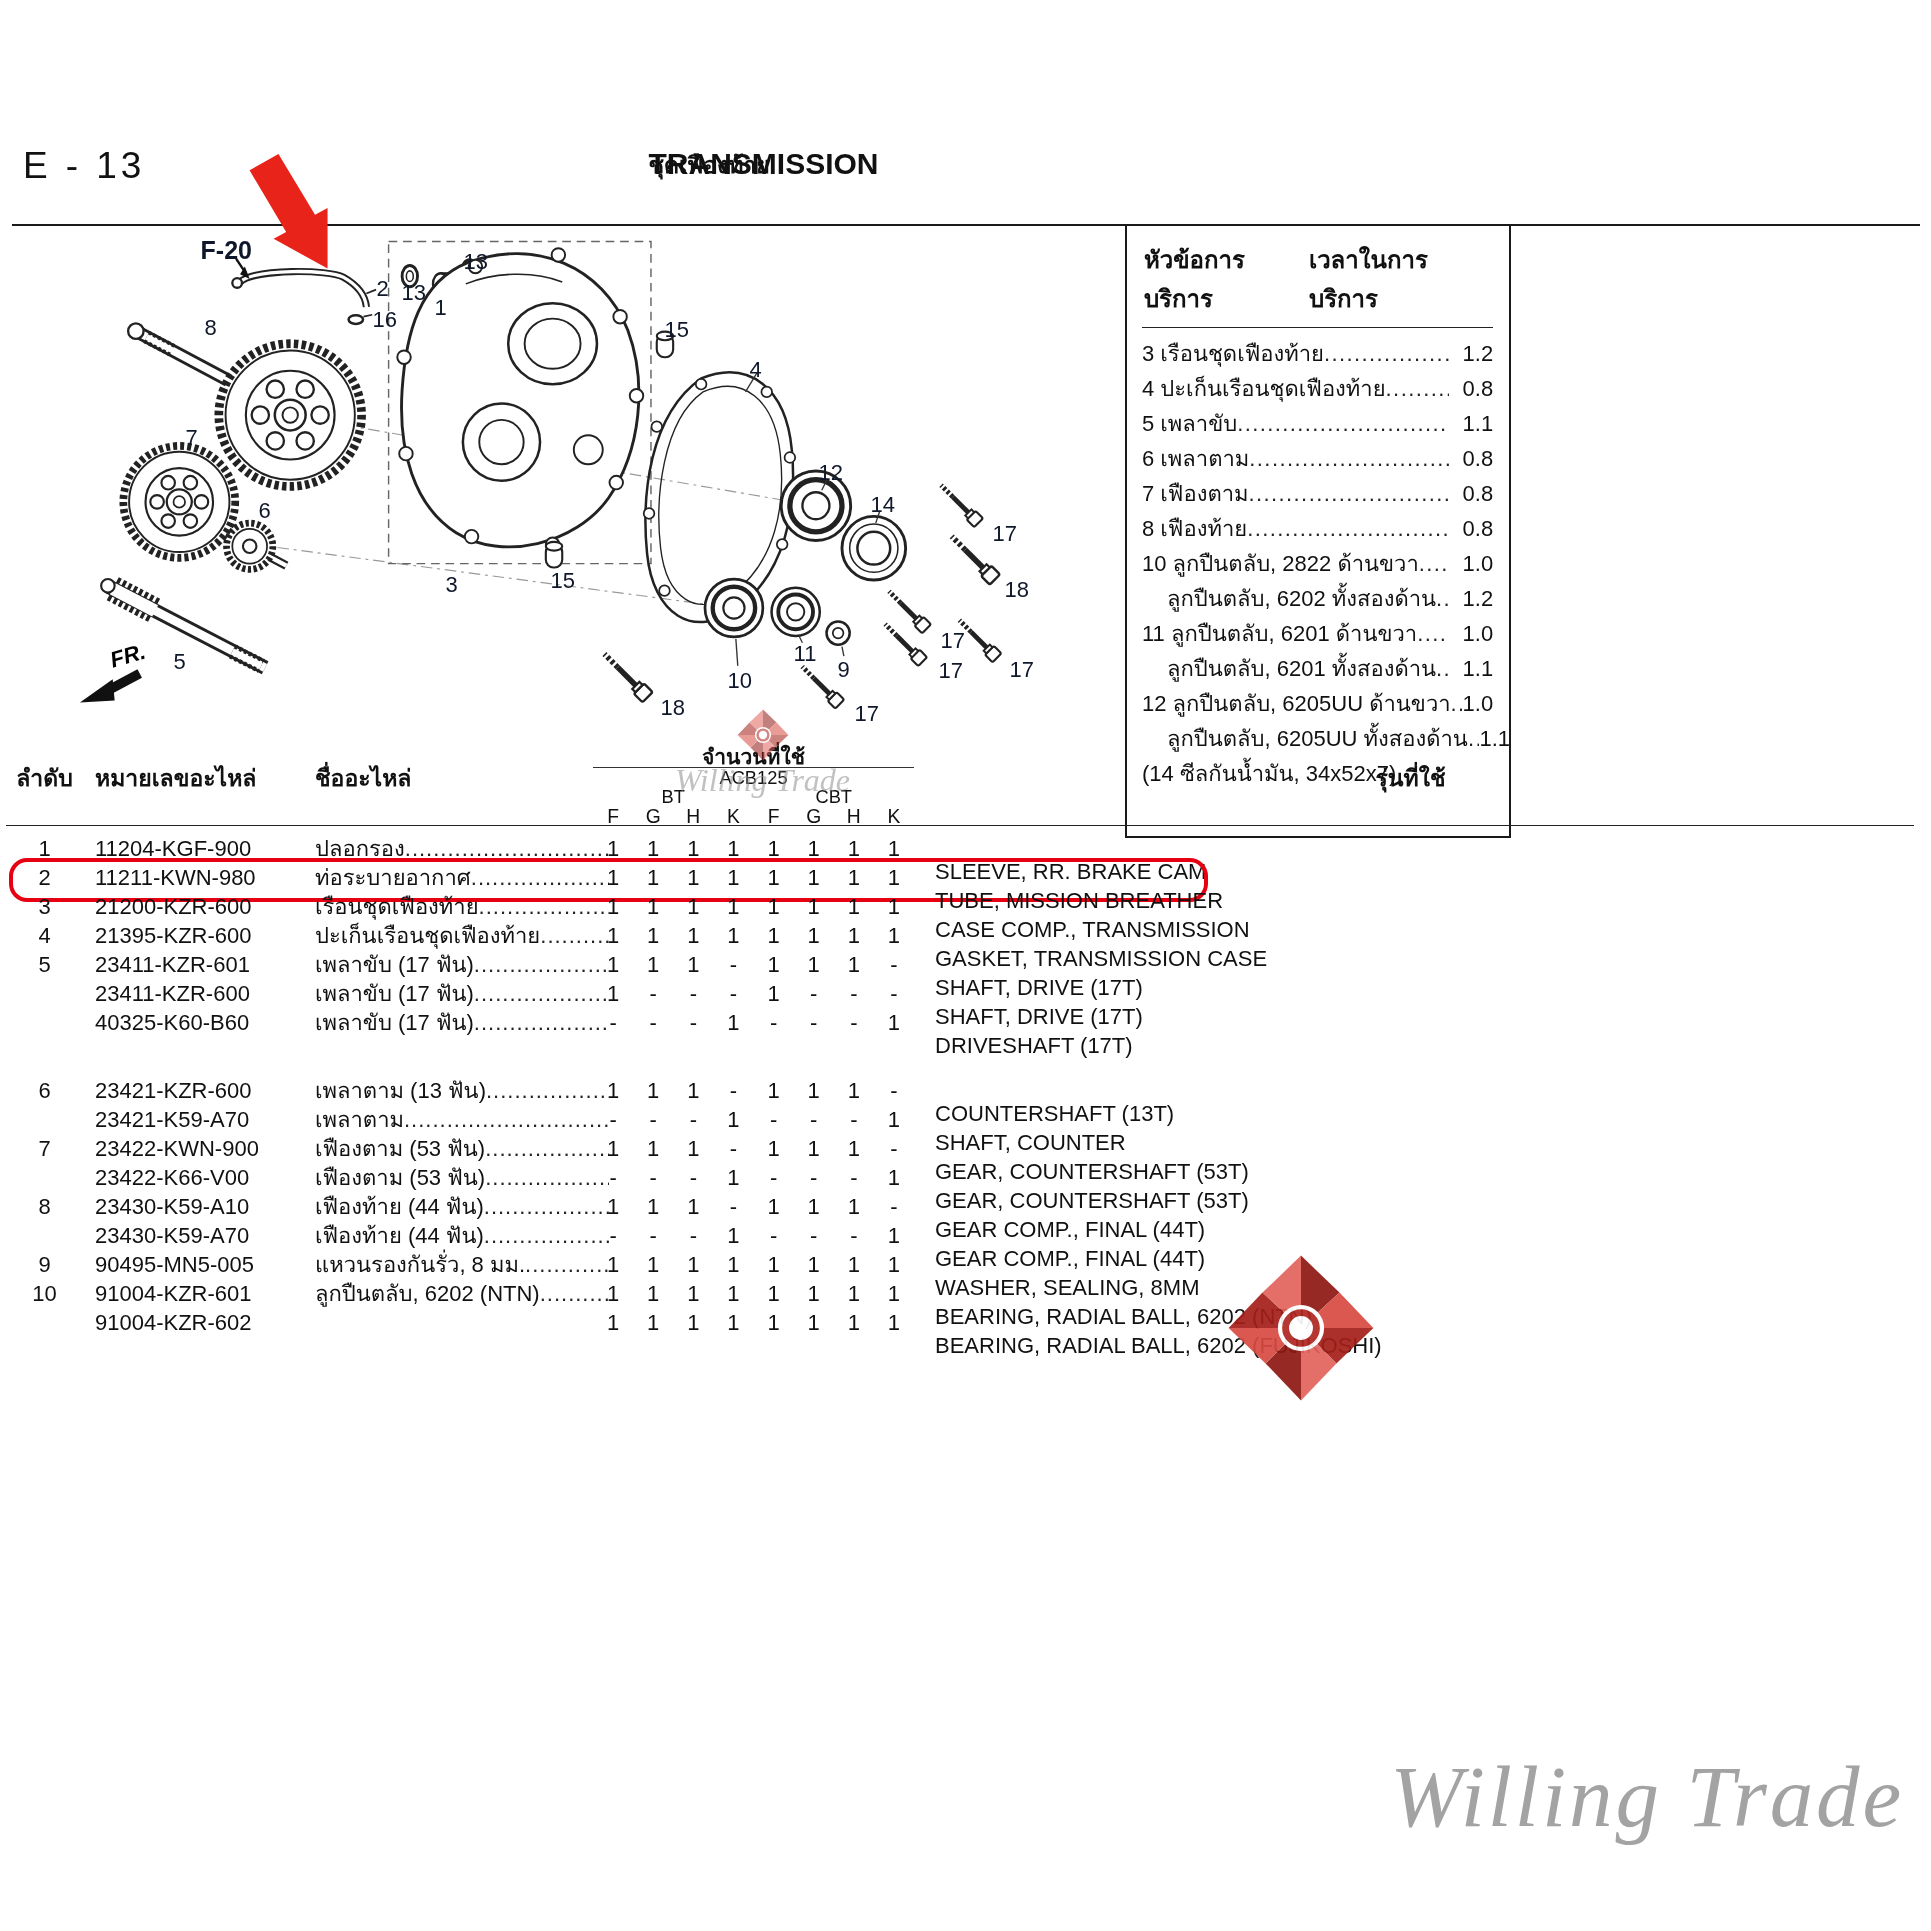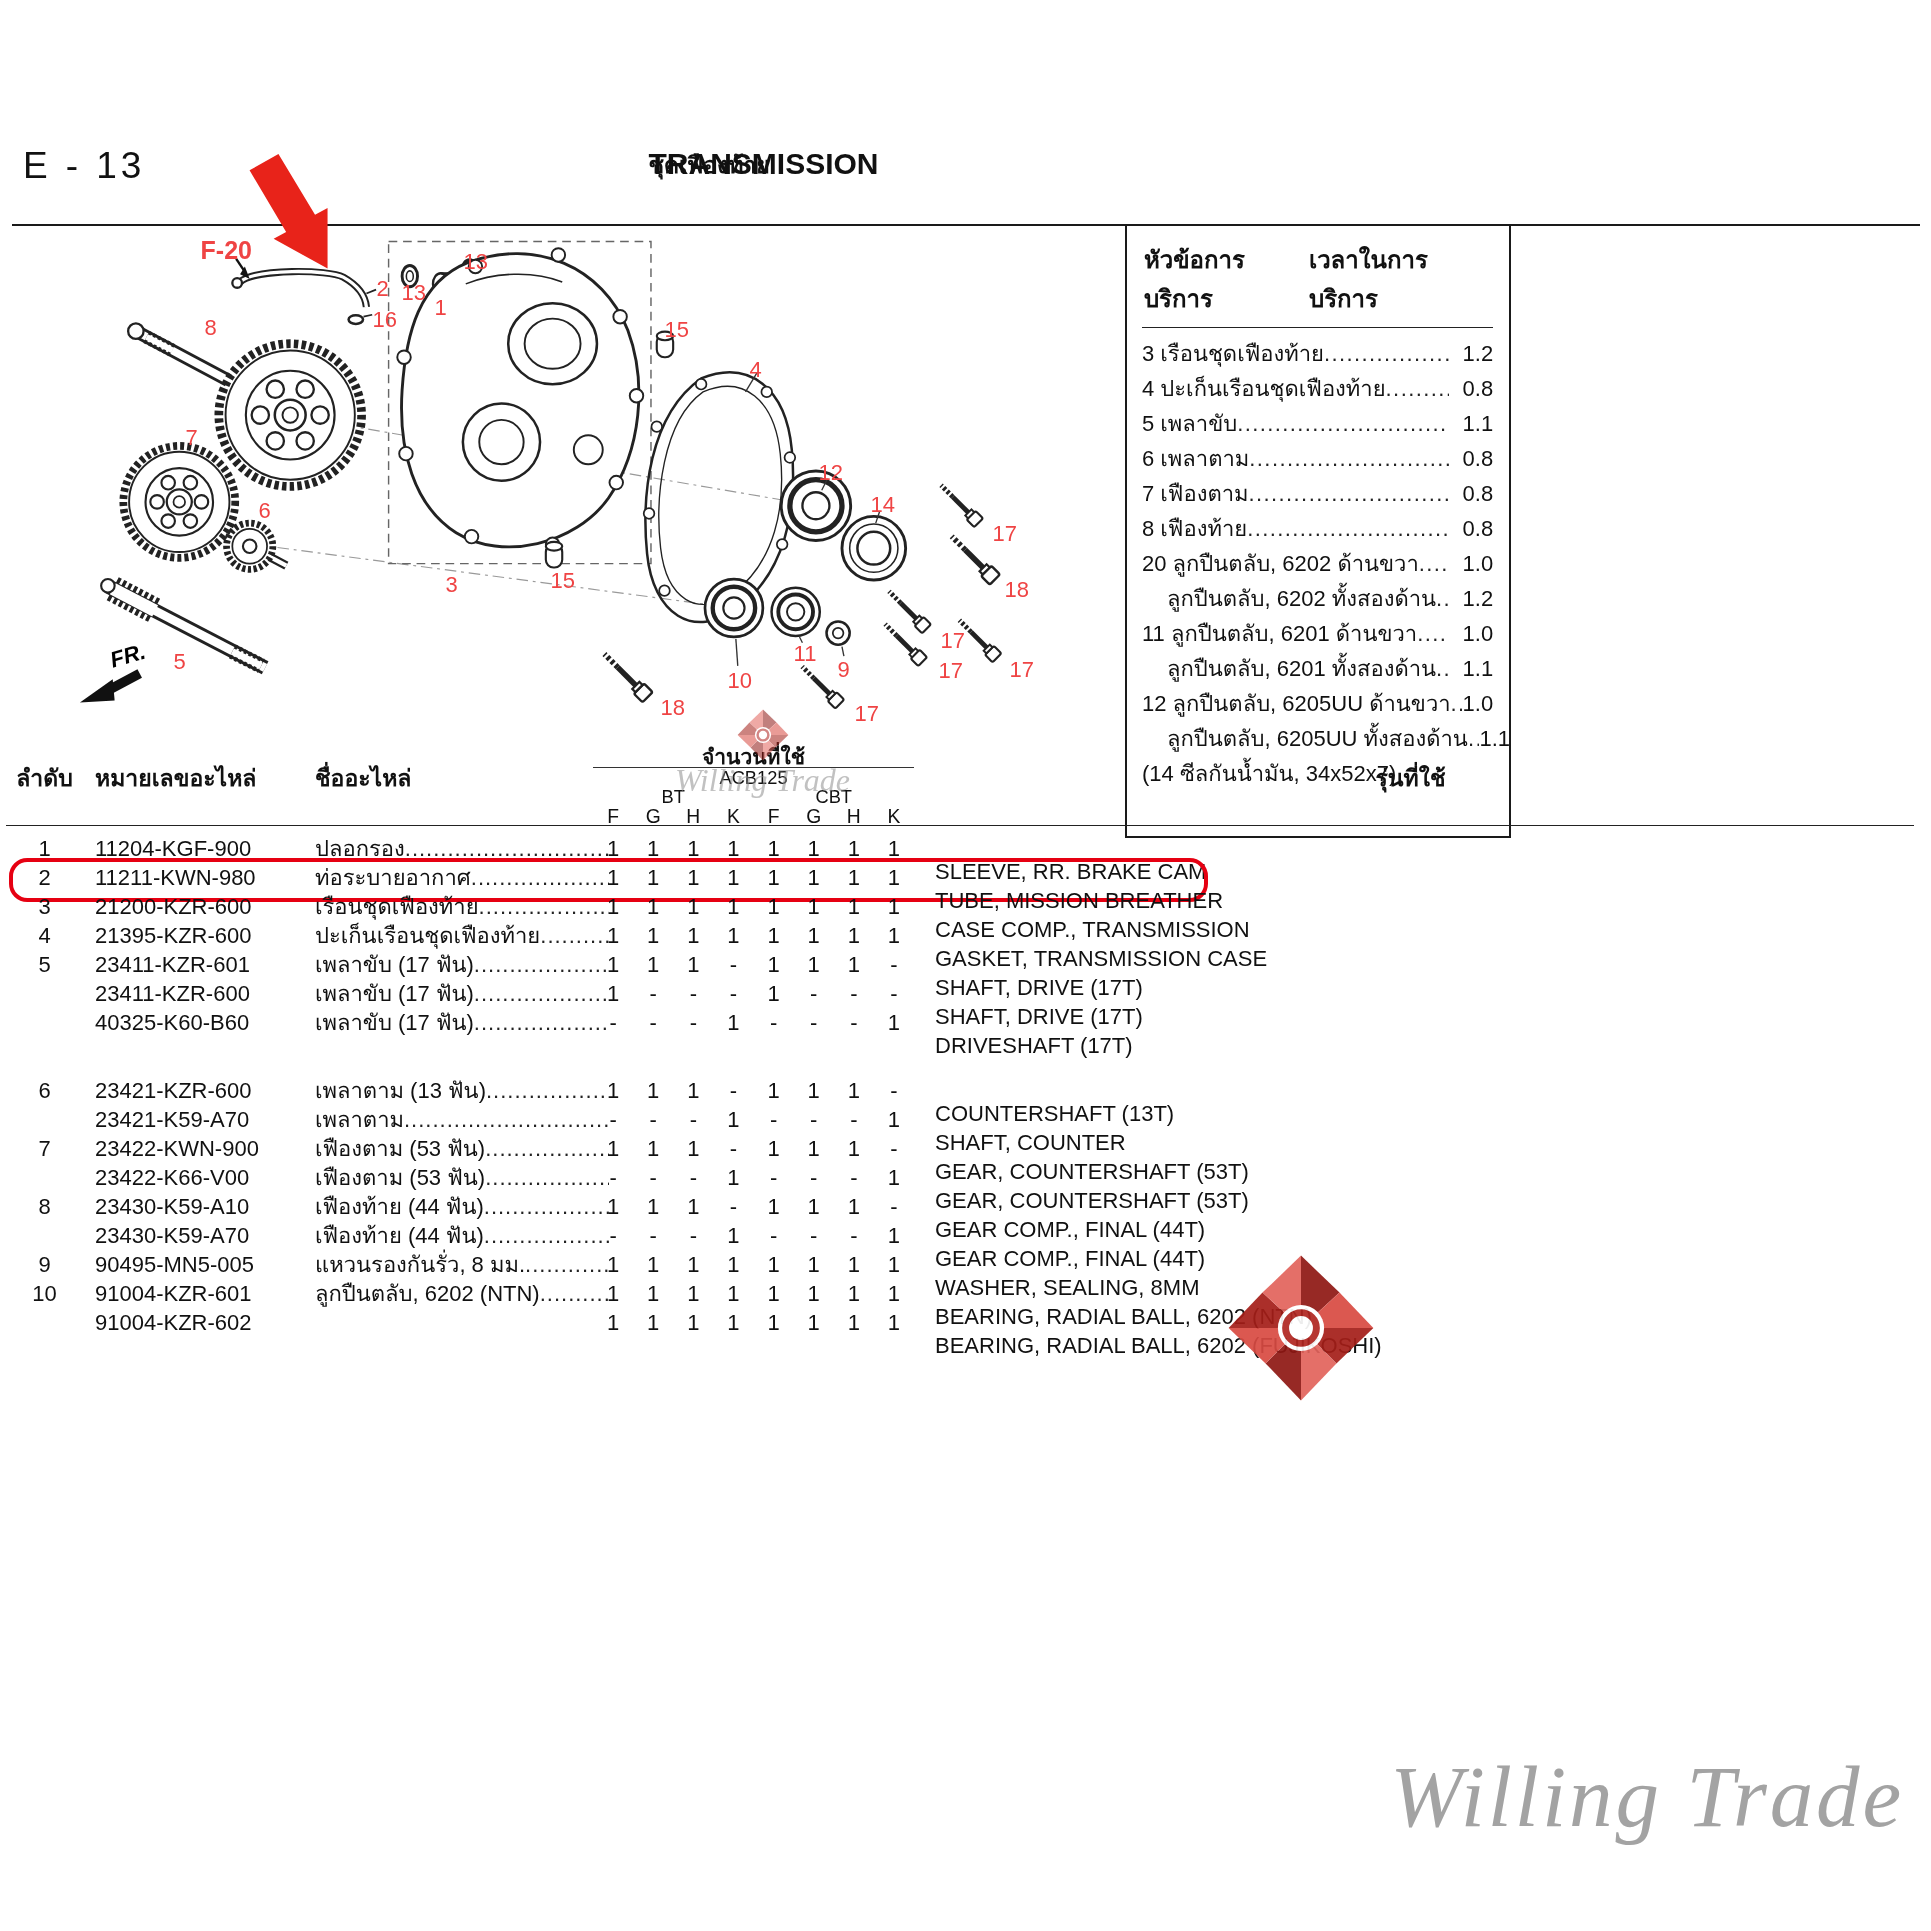--- a/index.html
+++ b/index.html
@@ -13,21 +13,21 @@
 
   
   .page-code { position:absolute; left:23px; top:145px; font-size:37px; letter-spacing:3.9px; }
   .page-title { position:absolute; left:8px; top:147px; width:1511px; text-align:center; font-size:30px; font-weight:600; }
   .page-title .th { margin-right:29px; }
 
   
   .top-section { position:absolute; left:11.6px; top:224px; width:1908px; height:521px; border-top:2.9px solid #1a1a1a; }
   .diagram { position:absolute; left:0; top:0; width:1113px; height:518px; }
   .diagram-svg { position:absolute; left:0; top:0; }
-  .callout { position:absolute; font-size:22px; color:#ef4444; line-height:1; }
+  .callout { position:absolute; font-size:22px; color:#0f172a; line-height:1; }
   .callout.ref { font-weight:bold; font-size:25px; }
 
   .red-arrow { position:absolute; z-index:6; }
   .arrow-fill { fill:var(--arrow-red); }
 
   
   .service-panel { position:absolute; left:1113px; top:0; width:386px; height:612px;
     border-left:2.9px solid #1a1a1a; border-right:2.9px solid #1a1a1a; border-bottom:2.9px solid #1a1a1a;
     padding:0 15.4px; }
   .svc-head { display:flex; justify-content:space-between; align-items:flex-end;
@@ -326,21 +326,21 @@
           <span class="svc-text">7 เฟืองตาม</span>
           <span class="dots"></span>
           <span class="svc-time">0.8</span>
         </div>
         <div class="svc-item">
           <span class="svc-text">8 เฟืองท้าย</span>
           <span class="dots"></span>
           <span class="svc-time">0.8</span>
         </div>
         <div class="svc-item">
-          <span class="svc-text">20 ลูกปืนตลับ, 6202 ด้านขวา</span>
+          <span class="svc-text">10 ลูกปืนตลับ, 2822 ด้านขวา</span>
           <span class="dots"></span>
           <span class="svc-time">1.0</span>
         </div>
         <div class="svc-item indent">
           <span class="svc-text">ลูกปืนตลับ, 6202 ทั้งสองด้าน</span>
           <span class="dots"></span>
           <span class="svc-time">1.2</span>
         </div>
         <div class="svc-item">
           <span class="svc-text">11 ลูกปืนตลับ, 6201 ด้านขวา</span>

